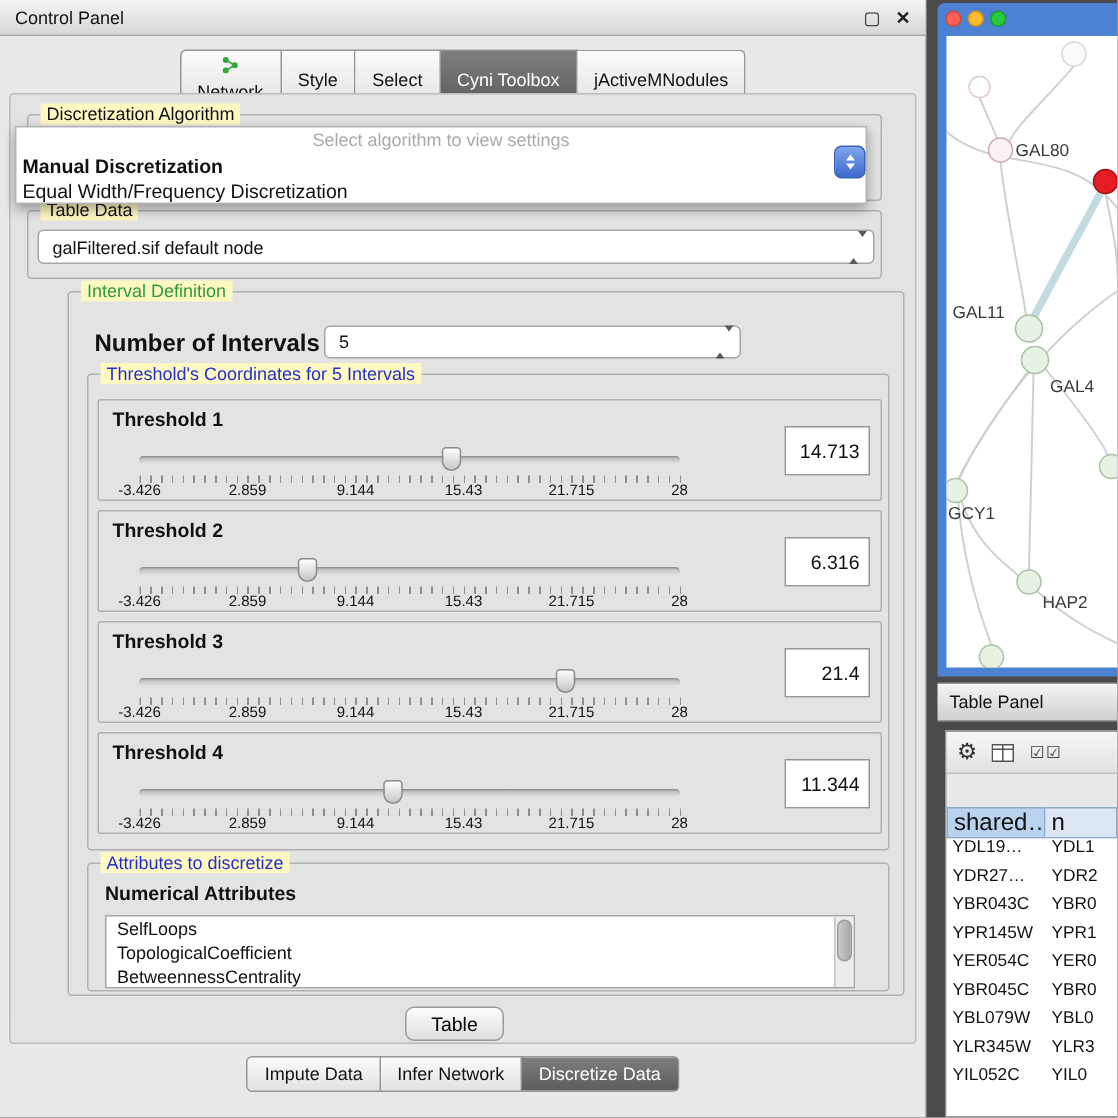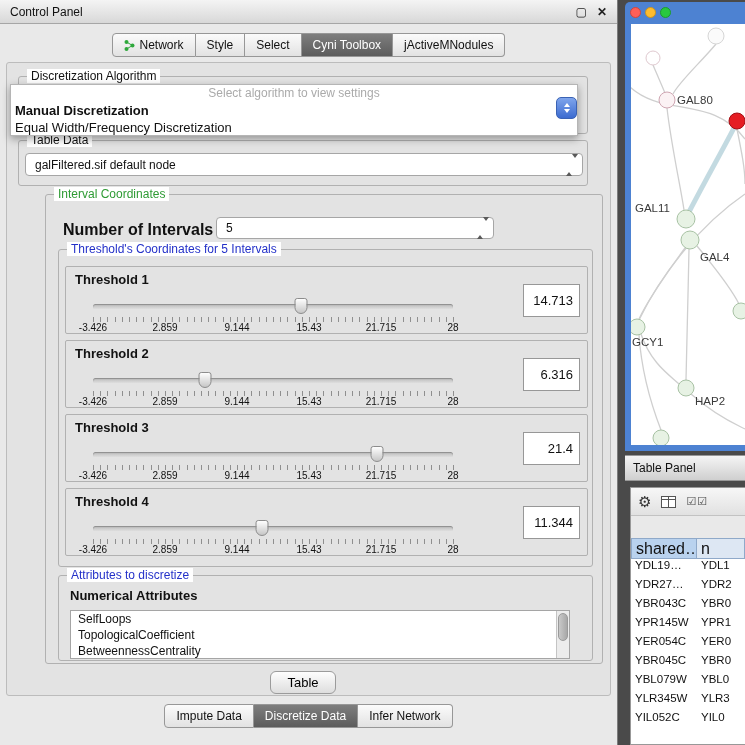--- a/index.html
+++ b/index.html
@@ -17,29 +17,29 @@
     border-bottom:1px solid #a6a6a6; display:flex; align-items:center; padding:0 10px; font-size:12px; }
   .titlebar .spacer{ flex:1; }
   .win-btn{ font-size:12px; color:#222; margin-left:10px; }
   .win-btn.close{ font-weight:bold; }
 
   .tabbar{ position:absolute; left:0; right:0; display:flex; justify-content:center; }
   .tabbar.top{ top:33px; }
   .tabbar.bottom{ top:704px; }
   .tab{ display:flex; align-items:center; gap:5px; padding:4px 11px; font-size:12px;
     background:linear-gradient(#fbfbfb,#e2e2e2); border:1px solid #979797; border-left:none; white-space:nowrap; }
-  .tab:first-child{ border-left:1px solid #979797; border-radius:4px 0 0 4px; }
+  .tab:first-child{ border-left:1px solid #979797; border-radius:4px 0 0 4px;flex-direction:column; }
   .tab:last-child{ border-radius:0 4px 4px 0; }
   .tab.selected{ background:linear-gradient(#7e7e7e,#5c5c5c); color:#fff; }
 
   .main-panel{ position:absolute; left:6px; top:62px; width:605px; height:634px;
     background:#e3e3e3; border:1px solid #bcbcbc; border-radius:3px; }
 
   .groupbox{ position:absolute; border:1px solid #b1b1b1; border-radius:3px; }
-  .group-title{ position:absolute; top:-8px; left:8px; background:#ffffff; padding:0 4px;
+  .group-title{ position:absolute; top:-8px; left:8px; background:#fef9c3; padding:0 4px;
     font-size:12px; white-space:nowrap; }
   .group-title.green{ color:#2e9b34; }
   .group-title.blue{ color:#2431c9; }
 
   .combo{ position:absolute; background:#fff; border:1px solid #a6a6a6; border-radius:4px;
     display:flex; align-items:center; font-size:12px; padding:0 4px 0 9px; height:23px; }
   .combo .cvalue{ flex:1; overflow:hidden; white-space:nowrap; }
   .combo-arrows{ width:12px; }
   .arr-up{ width:0; height:0; border-left:3.5px solid transparent; border-right:3.5px solid transparent;
     border-bottom:4px solid #5a5a5a; margin:1px auto; }
@@ -158,21 +158,21 @@
       <span class="group-title">Table Data</span>
       <div class="combo" style="left:6px; top:12px; width:558px;">
         <span class="cvalue">galFiltered.sif default node</span>
         <span class="combo-arrows">
           <span class="arr-up"></span><span class="arr-down"></span>
         </span>
       </div>
     </div>
 
     <div class="groupbox" style="left:38px; top:131px; width:558px; height:470px;">
-      <span class="group-title green">Interval Coordinates</span>
+      <span class="group-title green">Interval Definition</span>
 
       <span style="position:absolute; left:17px; top:26px; font-size:16px; font-weight:bold;">Number of Intervals</span>
       <div class="combo" style="left:170px; top:22px; width:278px; height:22px;">
         <span class="cvalue">5</span>
         <span class="combo-arrows">
           <span class="arr-up"></span><span class="arr-down"></span>
         </span>
       </div>
 
       <div class="groupbox" style="left:12px; top:54px; width:535px; height:318px;">
@@ -275,25 +275,25 @@
   </div>
   <div class="combo-capsule">
     <span class="arr-up"></span>
       <span class="arr-down"></span>
   </div>
 
   <div class="tabbar bottom">
     <div class="tab">
       <span>Impute Data</span>
     </div>
+    <div class="tab">
+      <span>Infer Network</span>
+    </div>
     <div class="tab selected">
       <span>Discretize Data</span>
-    </div>
-    <div class="tab">
-      <span>Infer Network</span>
     </div>
   </div>
 </div>
 
 <div class="network-window">
   <span class="light red"></span>
   <span class="light yellow"></span>
   <span class="light green"></span>
   <div class="network-canvas">
     <svg width="114" height="421" viewBox="0 0 114 421">

